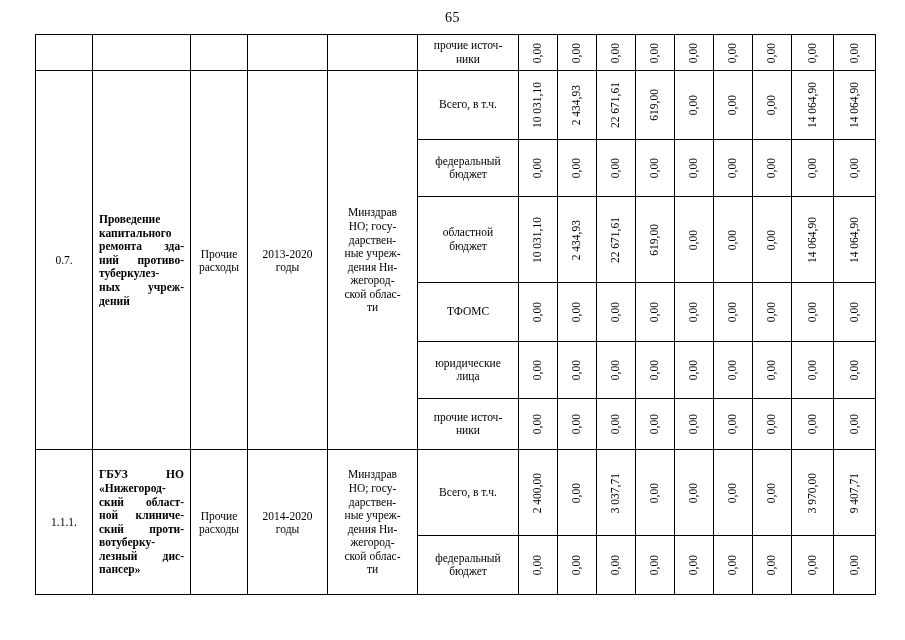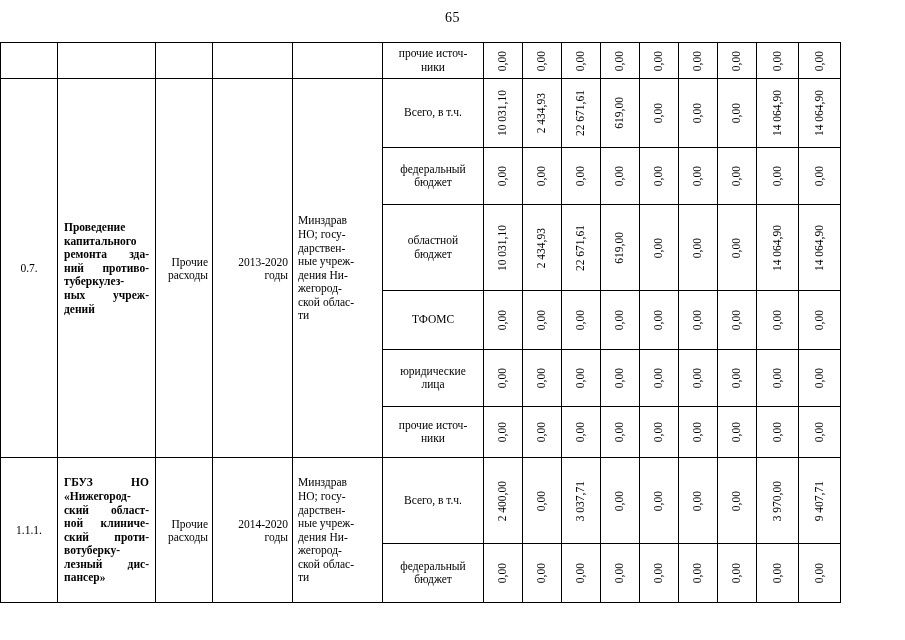--- a/index.html
+++ b/index.html
@@ -17,25 +17,26 @@
   .page {
     position: relative;
     width: 905px;
     height: 640px;
     box-sizing: border-box;
   }
   .page-number {
     text-align: center;
     font-size: 14px;
     margin-top: 10px;
-    margin-bottom: 16px;
+    margin-bottom: 8px;
     letter-spacing: 0.5px;
   }
   table.doc-table {
     border-collapse: collapse;
+    margin-left: 35px;
     width: 838px;
     table-layout: fixed;
   }
   table.doc-table td {
     border: 1px solid #000;
     padding: 0;
     vertical-align: middle;
     font-size: 11.5px;
     line-height: 1.18;
   }
@@ -49,25 +50,26 @@
   .c-num .cell-pad { padding-top: 5px; }
   .c-name {
     text-align: justify;
     text-align-last: justify;
     vertical-align: top;
     hyphens: manual;
     font-weight: bold;
   }
   .c-name .cell-pad { padding: 5px 6px 4px 6px; }
   .c-mid {
-    text-align: right;
+    text-align: center;
     vertical-align: top;
   }
   .c-mid .cell-pad { padding-top: 5px; }
   .c-exec {
+    text-align: center;
     vertical-align: top;
   }
   .c-exec .cell-pad { padding: 5px 5px 4px 5px; }
   .c-src {
     text-align: center;
     vertical-align: middle;
   }
   .c-src .cell-pad { padding: 4px 6px; }
   .c-val {
     text-align: center;

